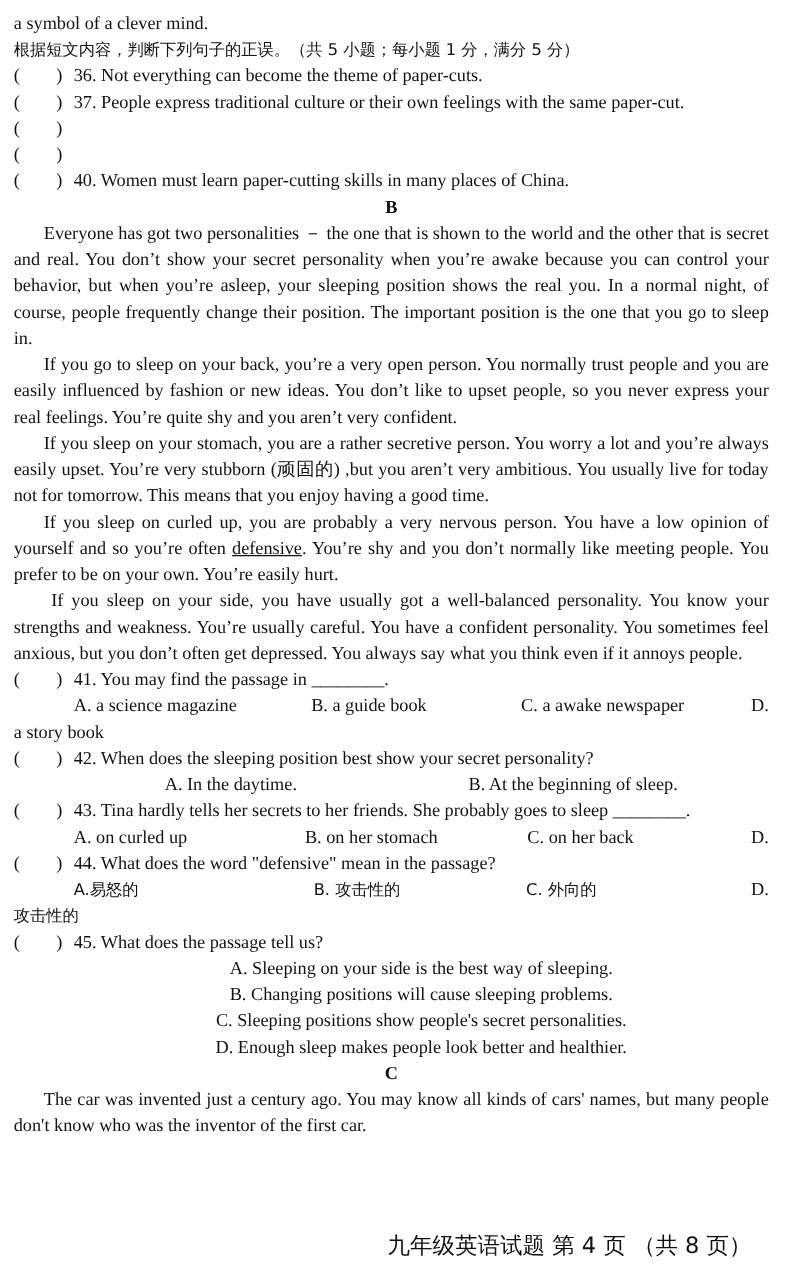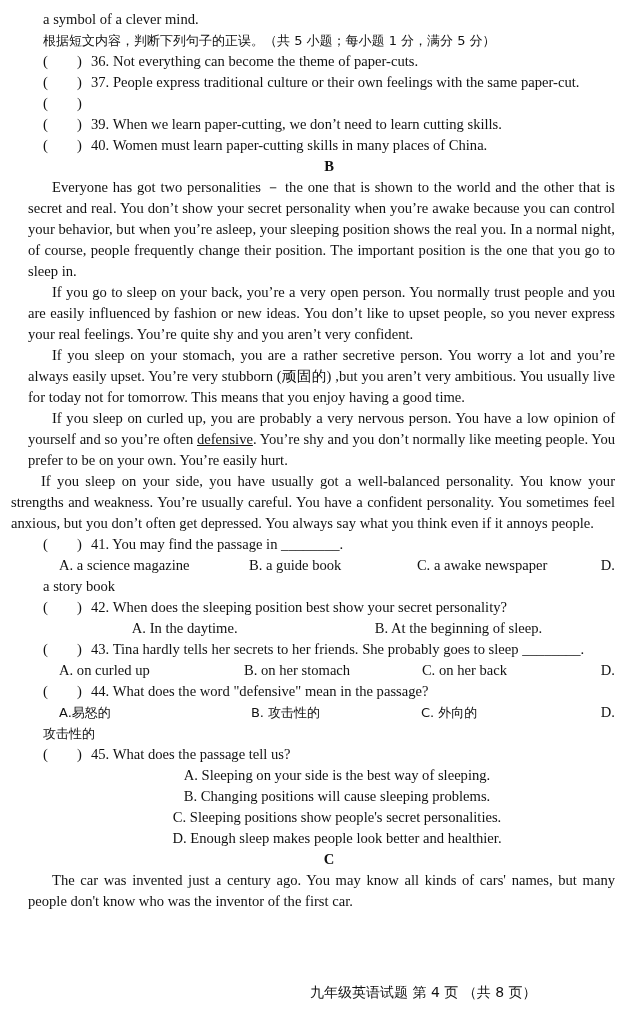--- a/index.html
+++ b/index.html
@@ -1,30 +1,30 @@
 <!DOCTYPE html>
 <html><head>
 <meta charset="utf-8">
 <style>
   html, body { margin:0; padding:0; background:#ffffff; }
   body { width:637px; height:1018px; overflow:hidden; position:relative;
          font-family:"Liberation Serif","DejaVu Serif",serif; color:#111; font-size:14.6px; }
   .page { position:absolute; left:11px; top:9px; width:604px; }
-  .line { height:21px; line-height:21px; white-space:nowrap; overflow:visible;margin-left:32px; }
+  .line { height:21px; line-height:21px; white-space:nowrap; overflow:visible; }
   .para { line-height:21px; text-align:justify; }
-  .indent { text-indent:24px;margin-left:17px; }
+  .indent { text-indent:24px; }
   .indent2 { text-indent:30px; }
   .center { text-align:center; font-weight:bold; }
   .q { display:flex; }
   .paren { display:inline-block; width:48px; }
   .opts { display:flex; padding-left:48px; height:21px; line-height:21px; white-space:nowrap;justify-content:center; }
   .opt { display:inline-block; }
   .u { text-decoration:underline; }
   .cn { font-family:"DejaVu Sans",sans-serif; font-size:13px; }
-  .footer { position:absolute; left:310px; top:984px; font-size:14px; white-space:nowrap; }
+  .footer { position:absolute; left:310px; top:984px; font-size:18px; white-space:nowrap; }
 </style>
 </head>
 <body>
 
 <div class="page">
   <div class="line">a symbol of a clever mind.</div>
   <div class="line cn">根据短文内容，判断下列句子的正误。（共 5 小题；每小题 1 分，满分 5 分）</div>
 
   <div>
     <div class="line q">
@@ -33,21 +33,20 @@
       </div>
     <div class="line q">
         <span class="paren">(　　)</span>
         <span>37. People express traditional culture or their own feelings with the same paper-cut.</span>
       </div>
     <div class="line q">
         <span class="paren">(　　)</span>
       </div>
     <div class="line q">
         <span class="paren">(　　)</span>
-        <span>39. When we learn paper-cutting, we don’t need to learn cutting skills.</span>
       </div>
     <div class="line q">
         <span class="paren">(　　)</span>
         <span>40. Women must learn paper-cutting skills in many places of China.</span>
       </div>
   </div>
 
   <div class="line center">B</div>
   <div class="para indent">Everyone has got two personalities  －  the one that is shown to the world and the other that is secret and real. You don’t show your secret personality when you’re awake because you can control your behavior, but when you’re asleep, your sleeping position shows the real you. In a normal night, of course, people frequently change their position. The important position is the one that you go to sleep in.</div>
   <div class="para indent">If you go to sleep on your back, you’re a very open person. You normally trust people and you are easily influenced by fashion or new ideas. You don’t like to upset people, so you never express your real feelings. You’re quite shy and you aren’t very confident.</div>

